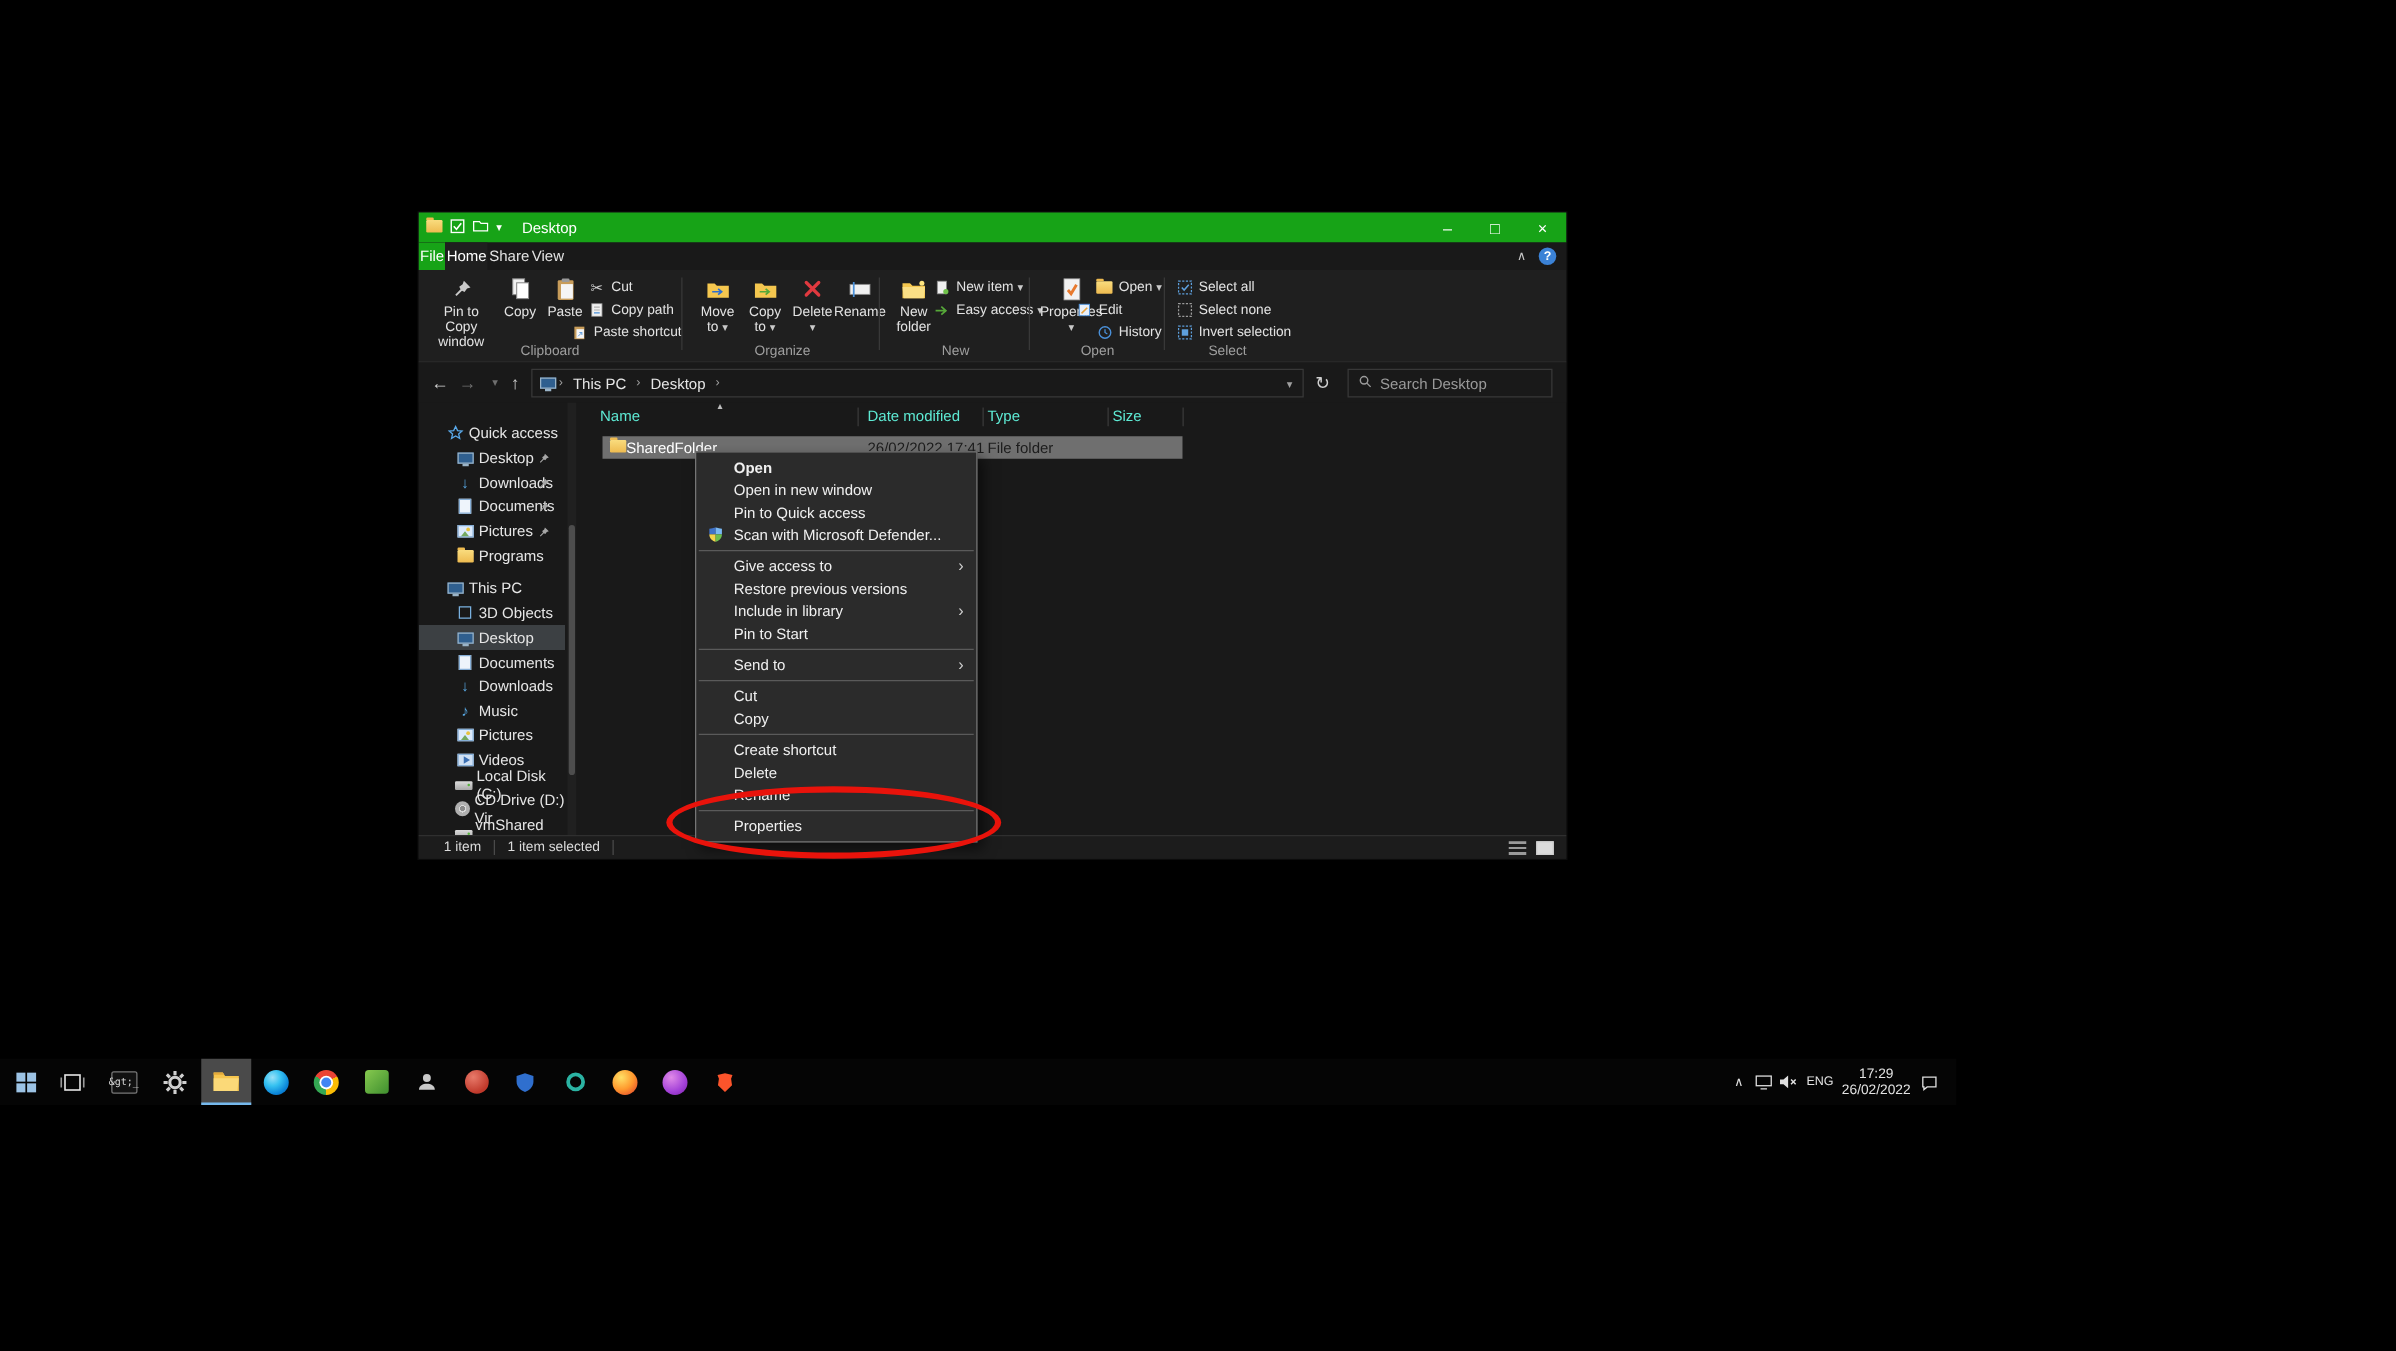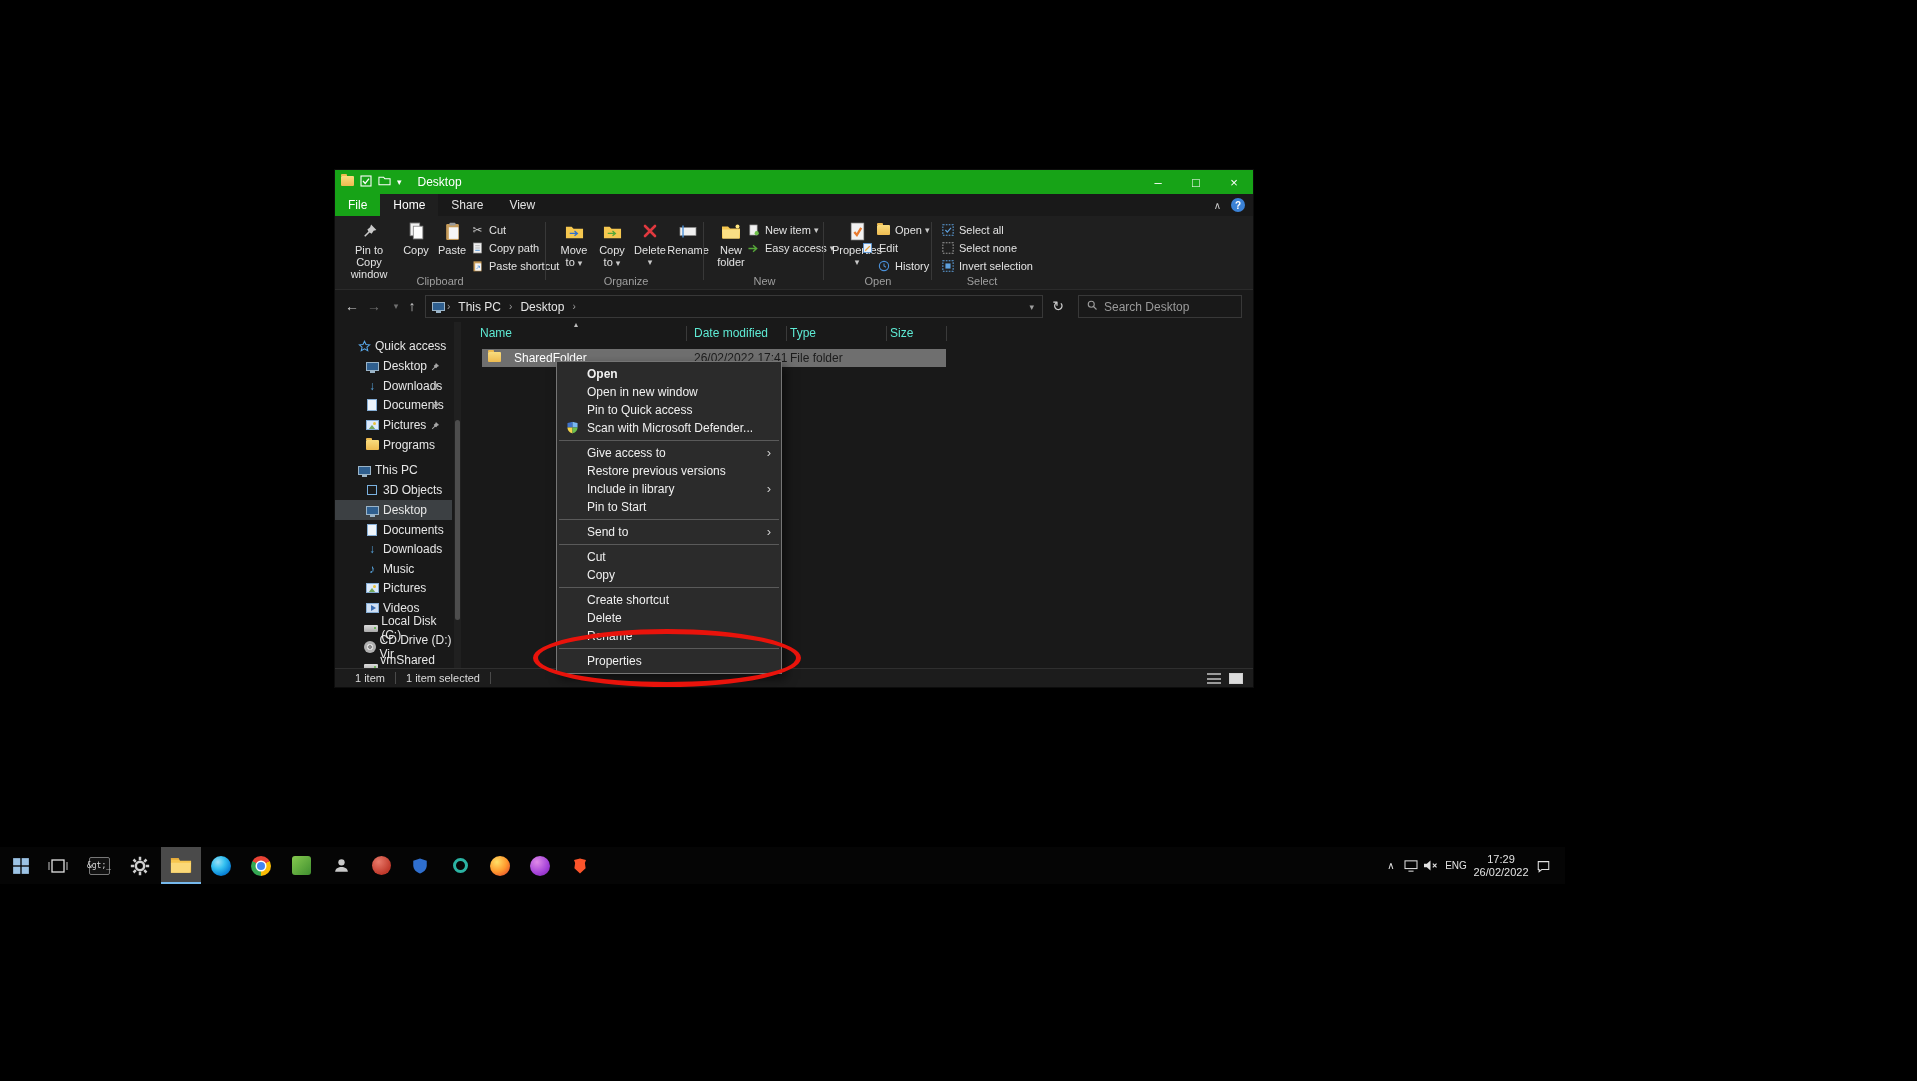--- a/index.html
+++ b/index.html
@@ -13,21 +13,21 @@
 
 
 .titlebar{position:absolute;left:0;top:0;right:0;height:24px;background:#17a317;display:flex;align-items:center;color:#fff}
 .titlebar .qat{display:flex;align-items:center;gap:6px;margin-left:6px}
 .title-text{margin-left:16px;font-size:12px}
 .win-controls{margin-left:auto;display:flex}
 .tb-btn{width:38px;height:24px;display:flex;align-items:center;justify-content:center;font-size:13px;color:#fff}
 
 
 .menubar{position:absolute;left:0;top:24px;right:0;height:22px;background:#191919;display:flex;align-items:stretch}
-.mtab{padding:0 13px;display:flex;align-items:center;color:#e3e3e3}
+.mtab{padding:0 1px;display:flex;align-items:center;color:#e3e3e3}
 .mtab.file{background:#17a317;color:#fff}
 .mtab.active{background:#1f1f1f;color:#fff}
 .menu-right{margin-left:auto;display:flex;align-items:center;gap:10px;padding-right:8px}
 .help-circ{width:14px;height:14px;border-radius:50%;background:#3b82d6;color:#fff;font-size:10px;display:flex;align-items:center;justify-content:center;font-weight:bold}
 .collapse-ic{color:#c9c9c9;font-size:10px}
 
 
 .ribbon{position:absolute;left:0;top:46px;right:0;height:74px;background:#1f1f1f;border-bottom:1px solid #2b2b2b;font-size:11px;color:#e3e3e3}
 .rlarge{position:absolute;top:3px;display:flex;flex-direction:column;align-items:center;text-align:center;line-height:12px}
 .rlarge .ric{height:24px;display:flex;align-items:center;justify-content:center;margin-bottom:1px}
@@ -60,21 +60,21 @@
 .nav-row.sel{background:#3c4043}
 .npin{position:absolute;right:12px;top:5px}
 .nav-scroll{position:absolute;right:2px;top:0;width:7px;height:346px;background:#202020}
 .nav-thumb{position:absolute;left:1px;width:5px;border-radius:3px;background:#4d4d4d}
 
 .filelist{position:absolute;left:128px;top:0;width:790px;height:346px}
 .fl-col{position:absolute;top:4px;color:#5eead4}
 .fl-sep{position:absolute;top:4px;width:1px;height:15px;background:#3a3a3a}
 .sortcaret{position:absolute;left:111px;top:-2px;color:#bdbdbd;font-size:8px}
 .fl-row{position:absolute;left:19px;top:27px;width:464px;height:18px;background:#6f6f6f;display:flex;align-items:center}
-.fl-name{color:#fff;margin-left:13px}
+.fl-name{color:#fff;margin-left:0}
 .fl-date{position:absolute;left:212px;color:#1c1c1c}
 .fl-type{position:absolute;left:308px;color:#1c1c1c}
 
 
 .statusbar{position:absolute;left:0;top:498px;right:0;height:19px;background:#1c1c1c;border-top:1px solid #2f2f2f;display:flex;align-items:center;font-size:11px;color:#dcdcdc}
 .sb-div{width:1px;height:12px;background:#4a4a4a;margin:0 10px}
 .sb-views{margin-left:auto;display:flex;gap:8px;padding-right:10px}
 .ic-details{width:14px;height:11px;background:repeating-linear-gradient(to bottom,#9a9a9a 0 2px,transparent 2px 4.5px)}
 .ic-thumbs{width:14px;height:11px;border:1px solid #cfcfcf;background:#dcdcdc}
 
@@ -202,21 +202,21 @@
       <div class="rsmall" style="left:134px;top:23px">
         <span class="ric">
           <svg width="11" height="12" viewBox="0 0 12 13">
               <rect x="1.5" y="1" width="9" height="11" fill="#f0f0f0" stroke="#8a8a8a" stroke-width=".7"></rect>
               <path d="M3.5 4h5M3.5 6.5h5" stroke="#b0b0b0"></path>
               <path d="M3.5 9h5" stroke="#4a90d9"></path>
             </svg>
         </span>
         <span>Copy path</span>
       </div>
-      <div class="rsmall" style="left:134px;top:41px">
+      <div class="rsmall" style="left:120px;top:41px">
         <span class="ric">
           <svg width="11" height="12" viewBox="0 0 16 18">
               <rect x="2" y="2" width="12" height="15" fill="#c79c5a"></rect>
               <rect x="4.5" y="5" width="9" height="11" fill="#f5f5f5"></rect>
               <path d="M6.5 13.5l4.5-4.5M11 12V9H8" stroke="#4a90d9" fill="none"></path>
             </svg>
         </span>
         <span>Paste shortcut</span>
       </div>
       <div class="rgroup-label" style="left:0;width:210px">Clipboard</div>

